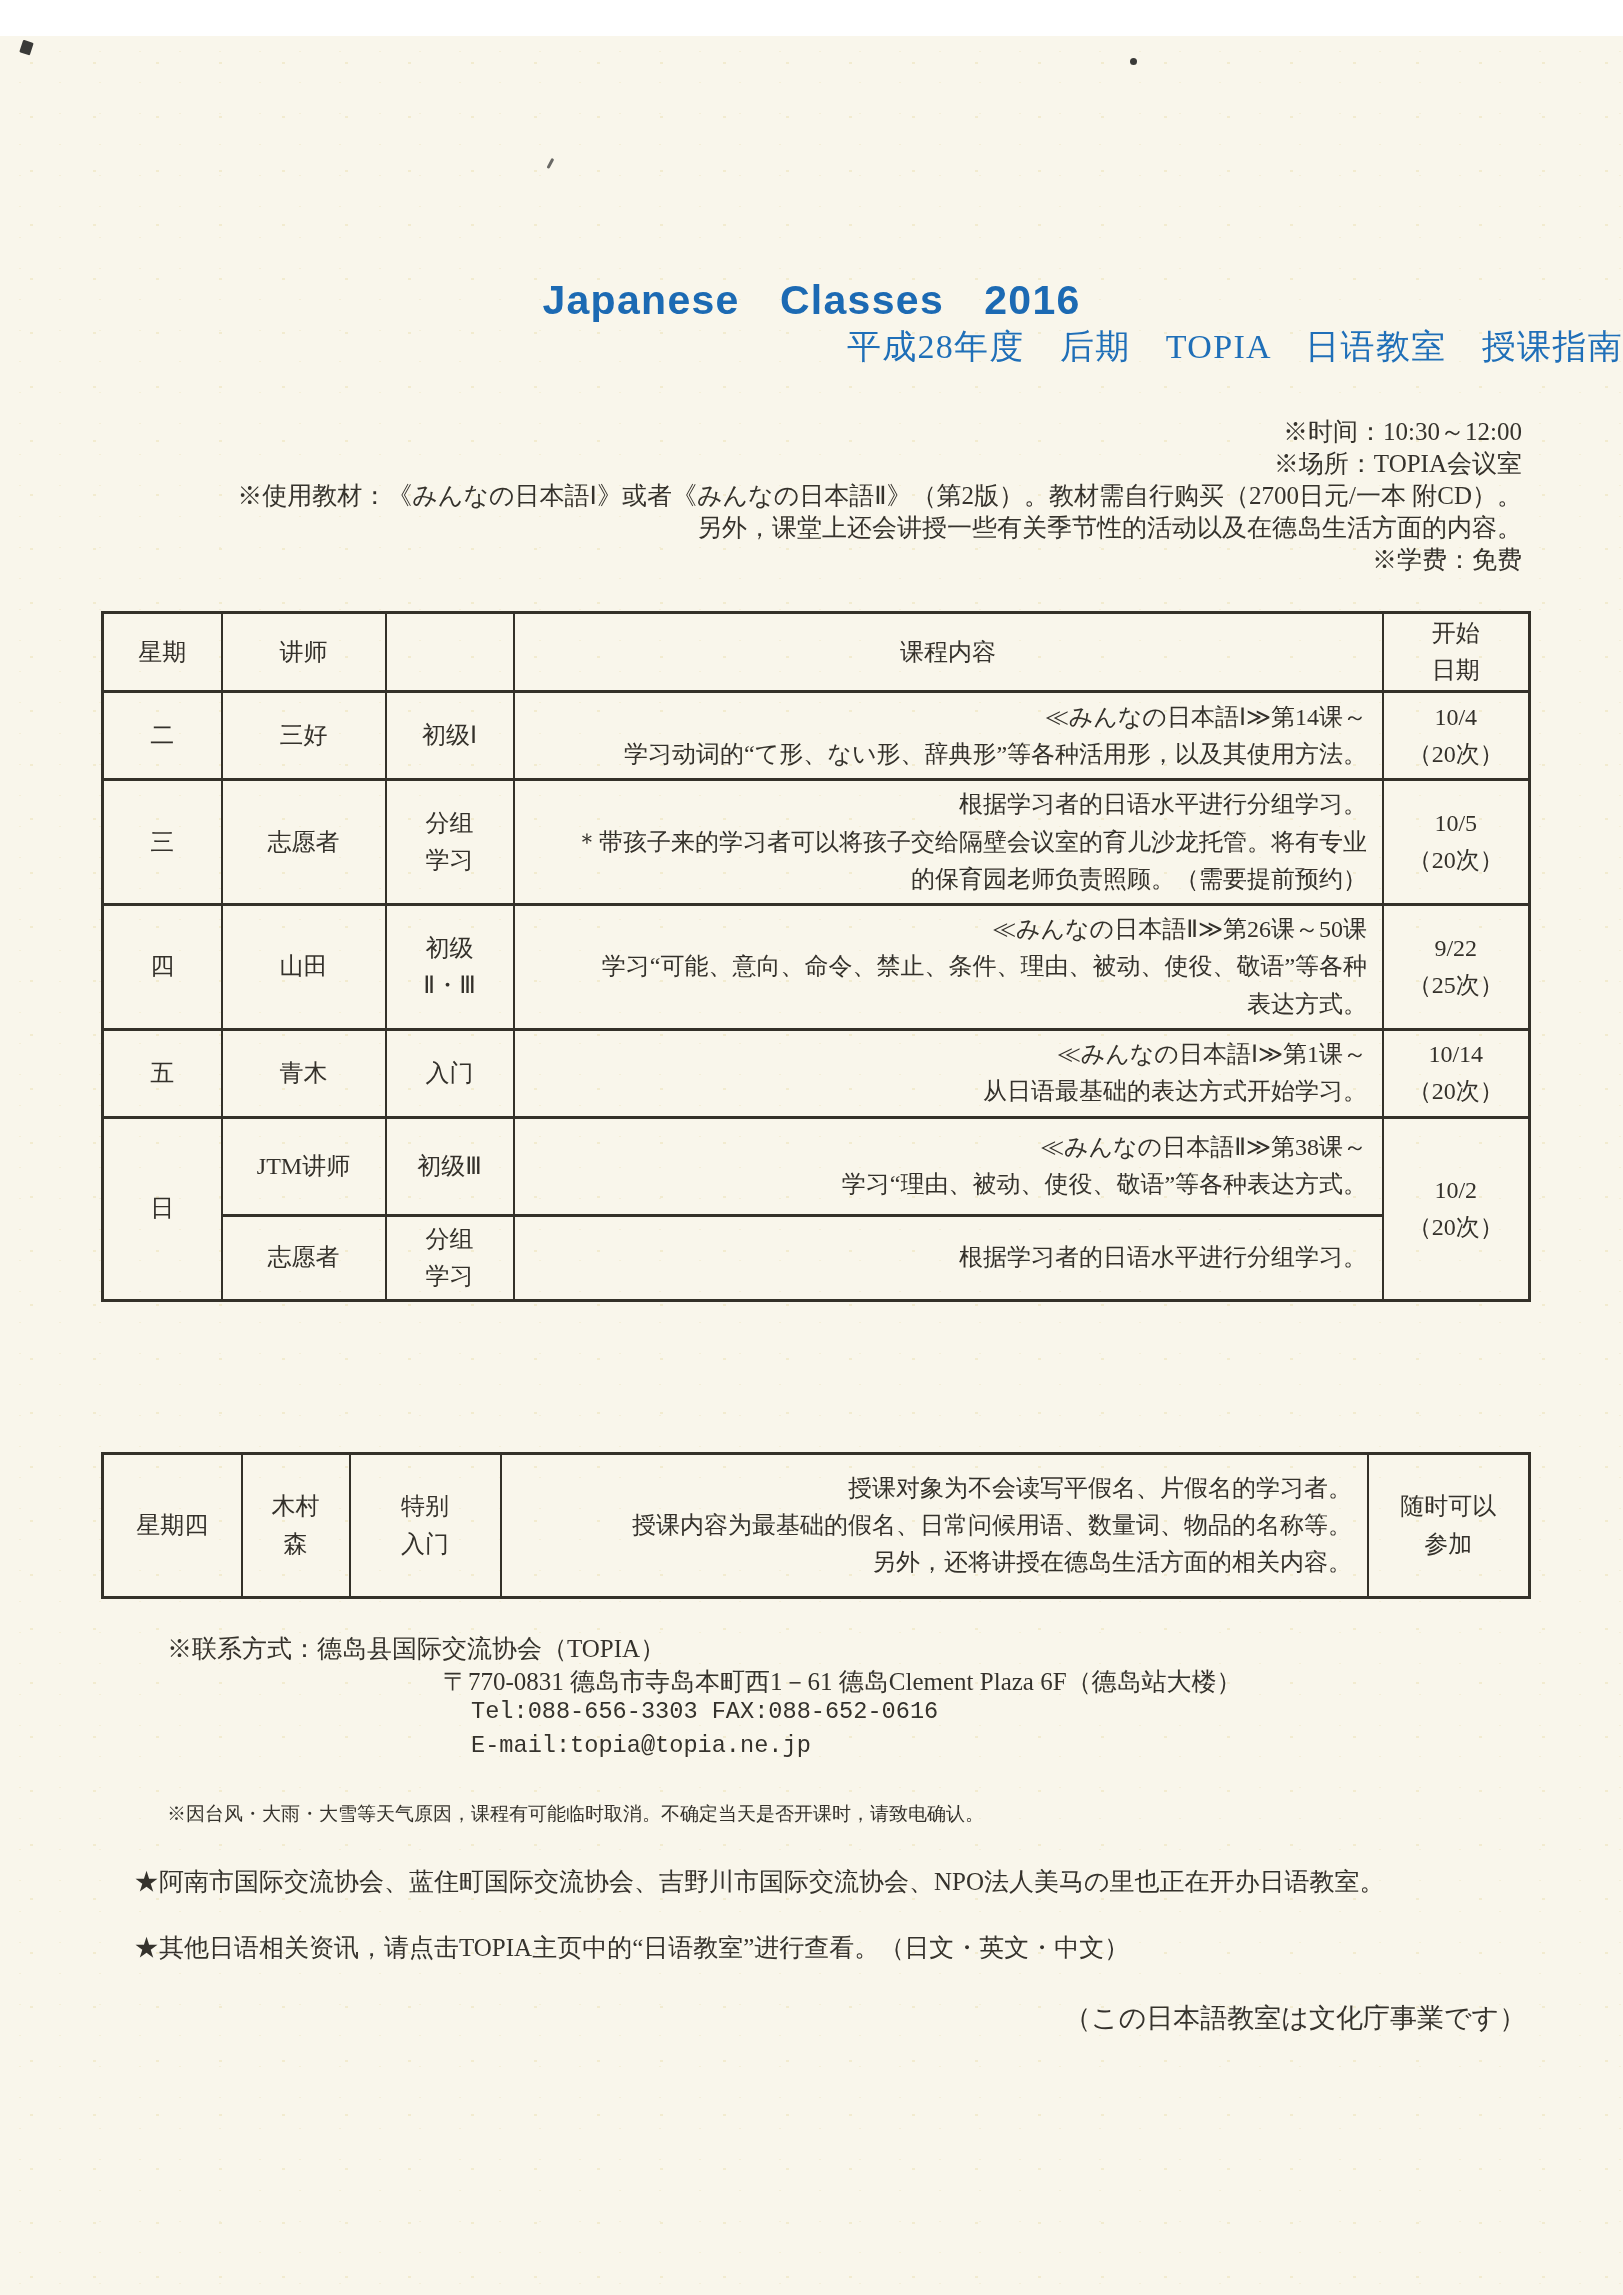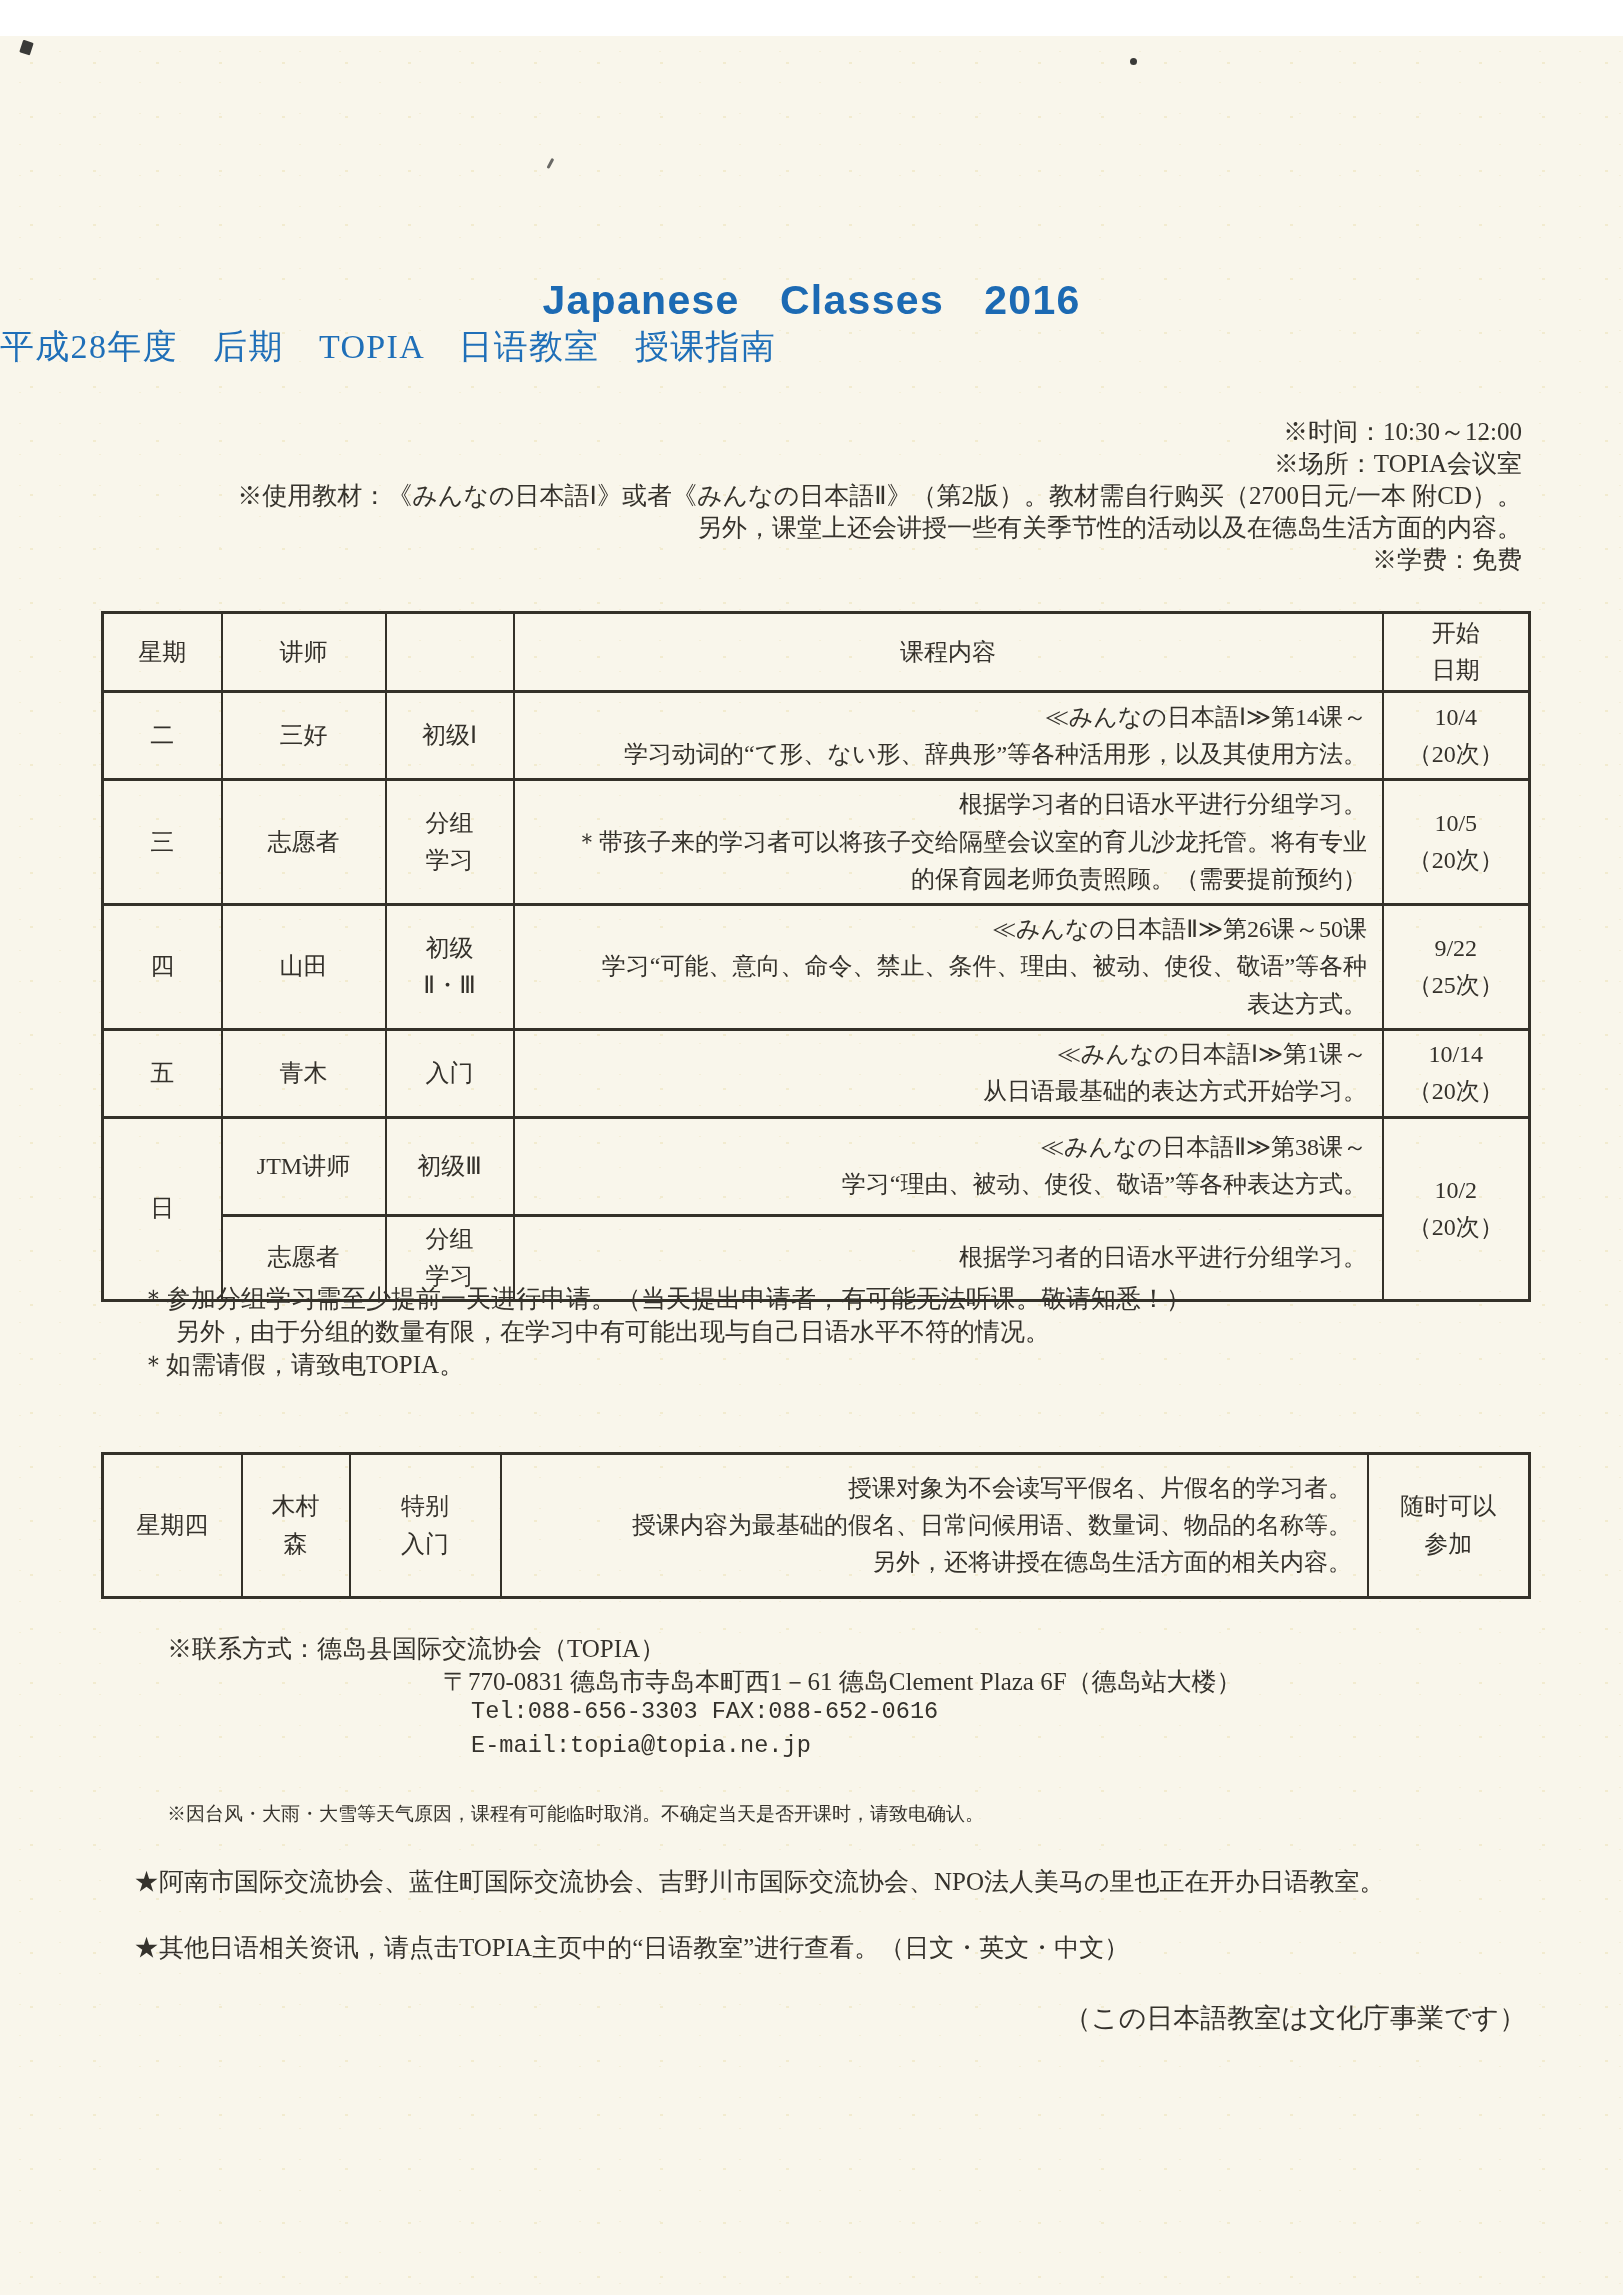--- a/index.html
+++ b/index.html
@@ -24,21 +24,21 @@
     text-align: center;
     font-family: "Liberation Sans", sans-serif;
     font-weight: bold;
     font-size: 41px;
     letter-spacing: 1.3px;
     word-spacing: 27.5px;
     color: #1c6ab3;
   }
   .title-cn {
     position: absolute; top: 288px; left: 0; width: 100%;
-    text-align: left;
+    text-align: right;
     font-size: 34px;
     color: #1f6fb8;
     letter-spacing: 1.3px;
   }
   .info-block {
     position: absolute; top: 380px; left: 108px; width: 1414px;
     font-size: 25px; line-height: 32px; text-align: right;
   }
   .info-line.indent { padding-left: 27.5px; }
   .pre { white-space: pre-line; }
@@ -173,25 +173,20 @@
     </tr>
     <tr style="height:85px">
       <td class="c pre">志愿者</td>
       <td class="c pre">分组
 学习</td>
       <td class="content pre">根据学习者的日语水平进行分组学习。</td>
     </tr>
   </tbody>
     </table>
 
-  <div class="notes-block">
-    <div>＊参加分组学习需至少提前一天进行申请。（当天提出申请者，有可能无法听课。敬请知悉！）</div>
-    <div class="indent">另外，由于分组的数量有限，在学习中有可能出现与自己日语水平不符的情况。</div>
-    <div>＊如需请假，请致电TOPIA。</div>
-  </div>
 
   <table class="sched t2">
     <colgroup>
       <col style="width:139px">
         <col style="width:108px">
         <col style="width:151px">
         <col style="width:867px">
         <col style="width:162px">
     </colgroup>
     <tbody>

